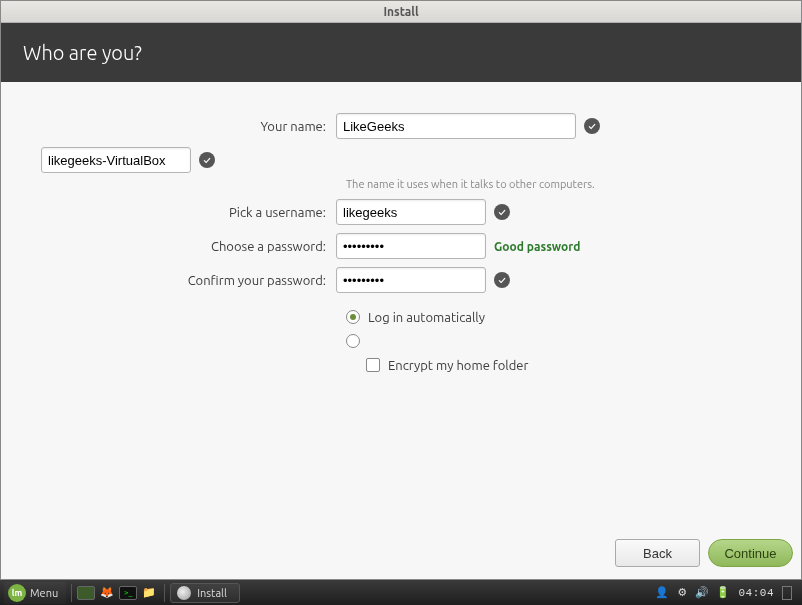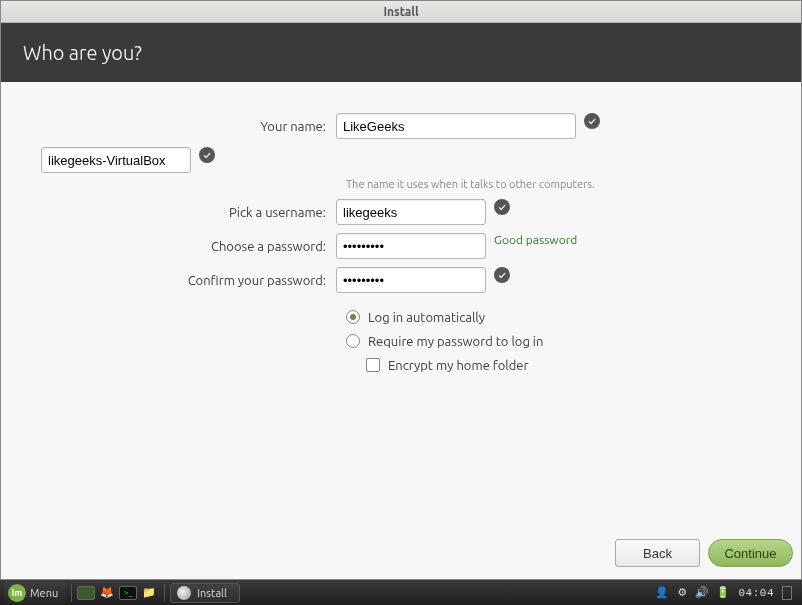--- a/index.html
+++ b/index.html
@@ -49,21 +49,21 @@
       min-height: 28px;
     }
     .row-label {
       width: 295px;
       text-align: right;
       padding-right: 10px;
       color: #3c3c3c;
     }
     .row-input {
       display: flex;
-      align-items: flex-start;
+      align-items: center;
       gap: 8px;
     }
     input[type="text"], input[type="password"] {
       height: 26px;
       border: 1px solid #b5b5b5;
       border-radius: 3px;
       padding: 2px 6px;
       font-size: 13px;
       background: #fff;
       box-shadow: inset 0 1px 2px rgba(0,0,0,0.08);
@@ -86,21 +86,21 @@
     }
     .hint {
       font-size: 11px;
       color: #888;
       margin-left: 305px;
       margin-top: -2px;
       margin-bottom: 8px;
     }
     .good-password {
       color: #2d7a2d;
-      font-weight: normal;
+      font-weight: bold;
       font-size: 12px;
     }
     .radio-row, .check-row {
       display: flex;
       align-items: center;
       margin-left: 305px;
       margin-bottom: 10px;
       gap: 8px;
     }
     .radio {
@@ -259,21 +259,20 @@
     </div>
 
     <div style="height:10px"></div>
 
     <div class="radio-row">
       <span class="radio selected"></span>
       <span>Log in automatically</span>
     </div>
     <div class="radio-row">
       <span class="radio"></span>
-      <span>Require my password to log in</span>
     </div>
     <div class="check-row">
       <span class="checkbox"></span>
       <span>Encrypt my home folder</span>
     </div>
 
   </div>
   <div class="footer">
     <button class="btn">Back</button>
     <button class="btn primary">Continue</button>

